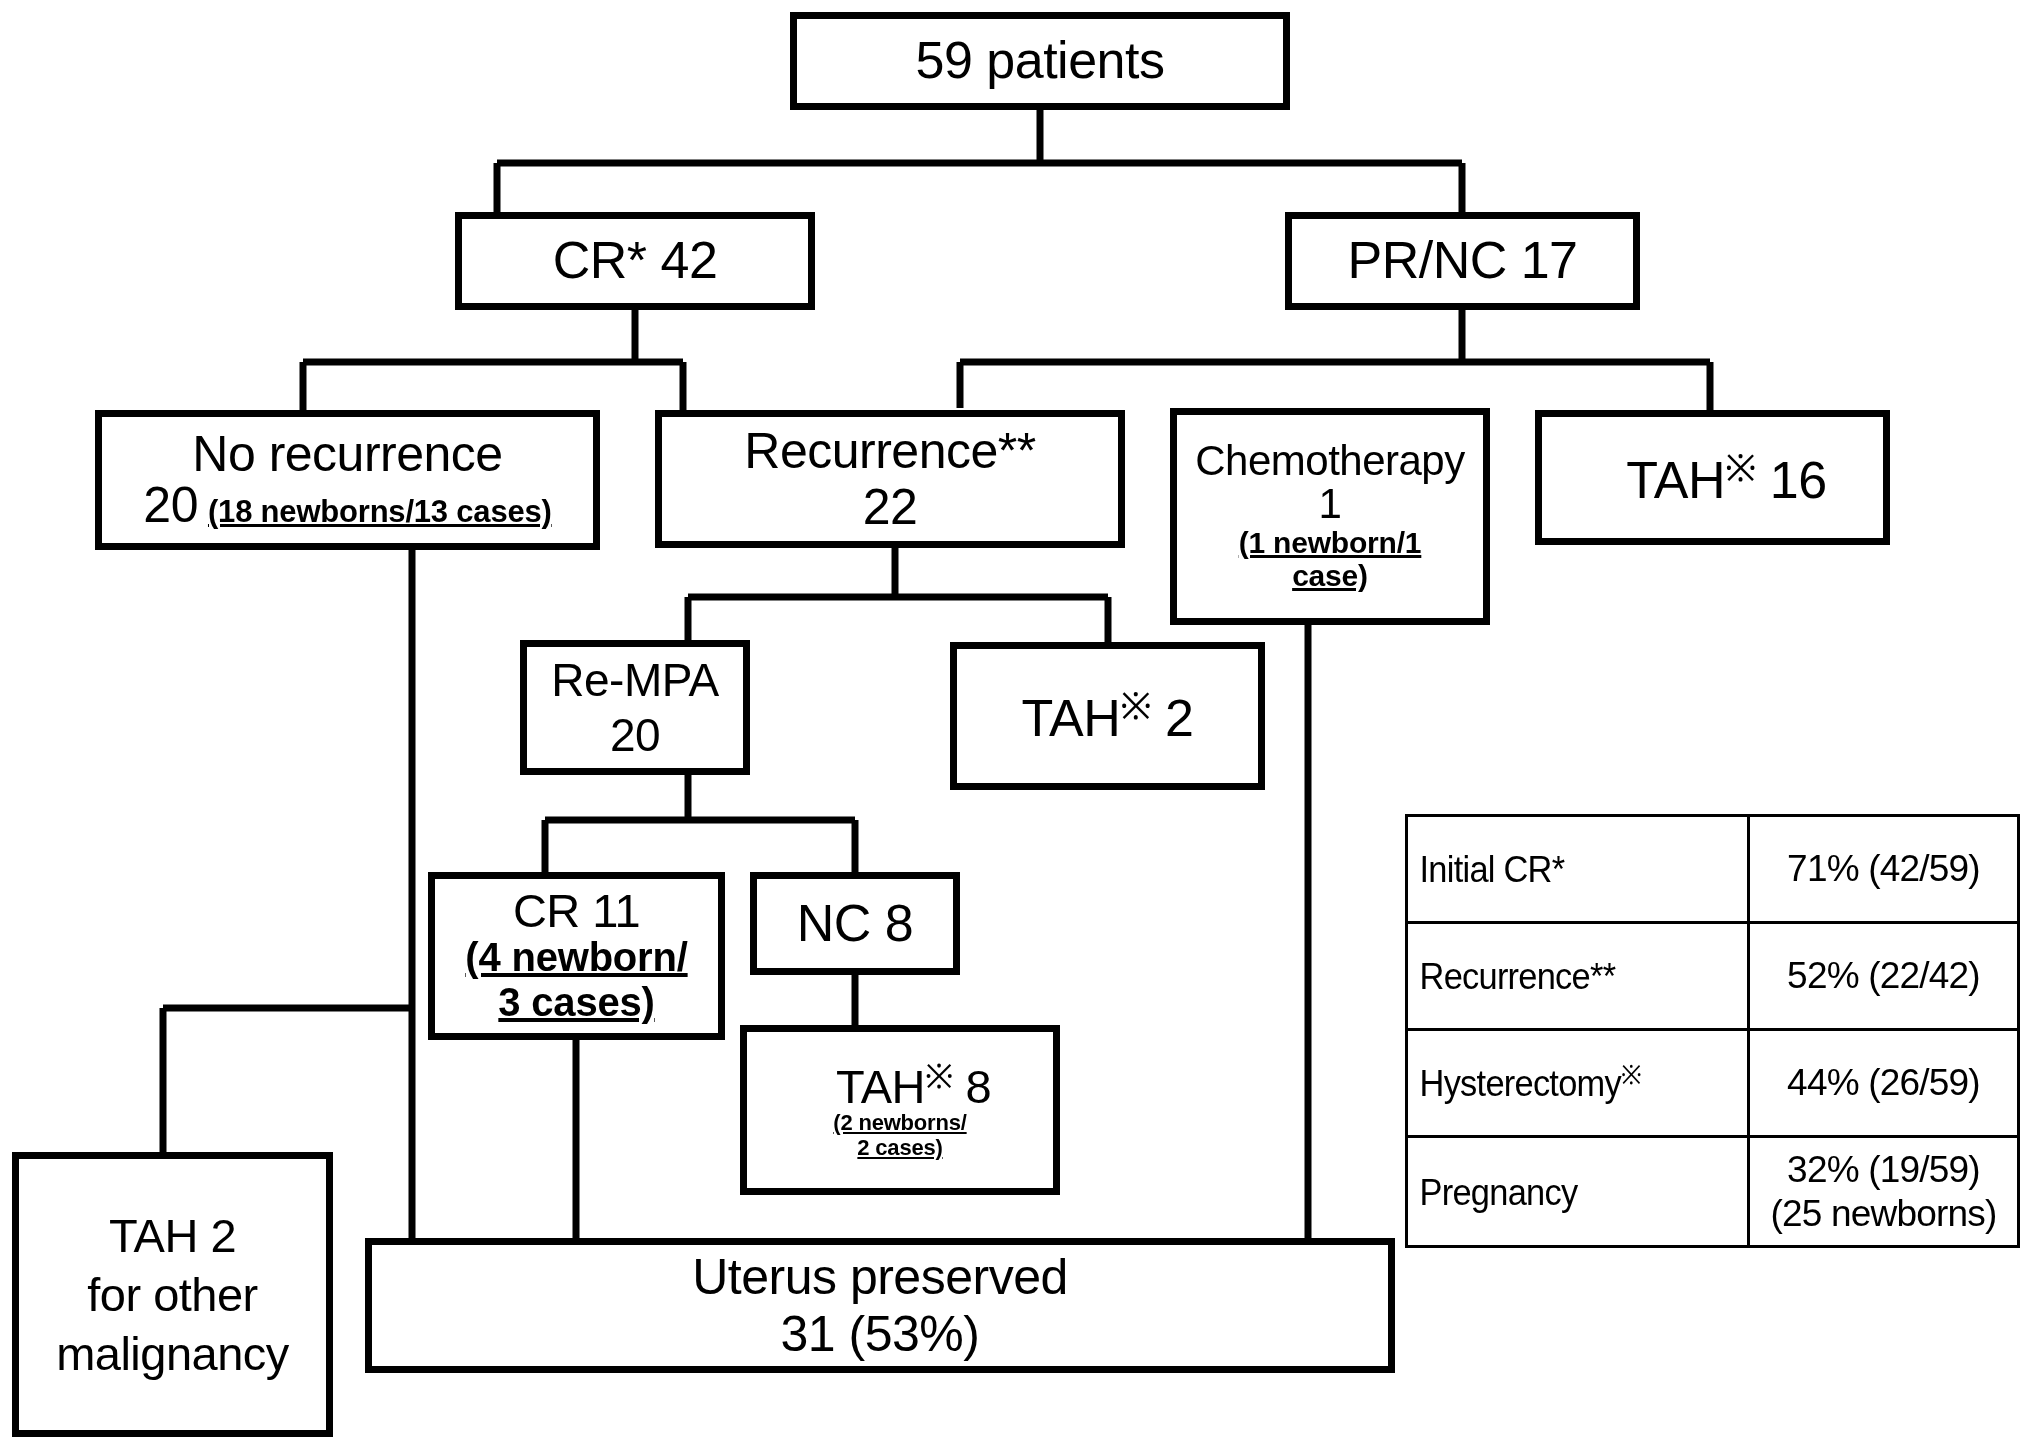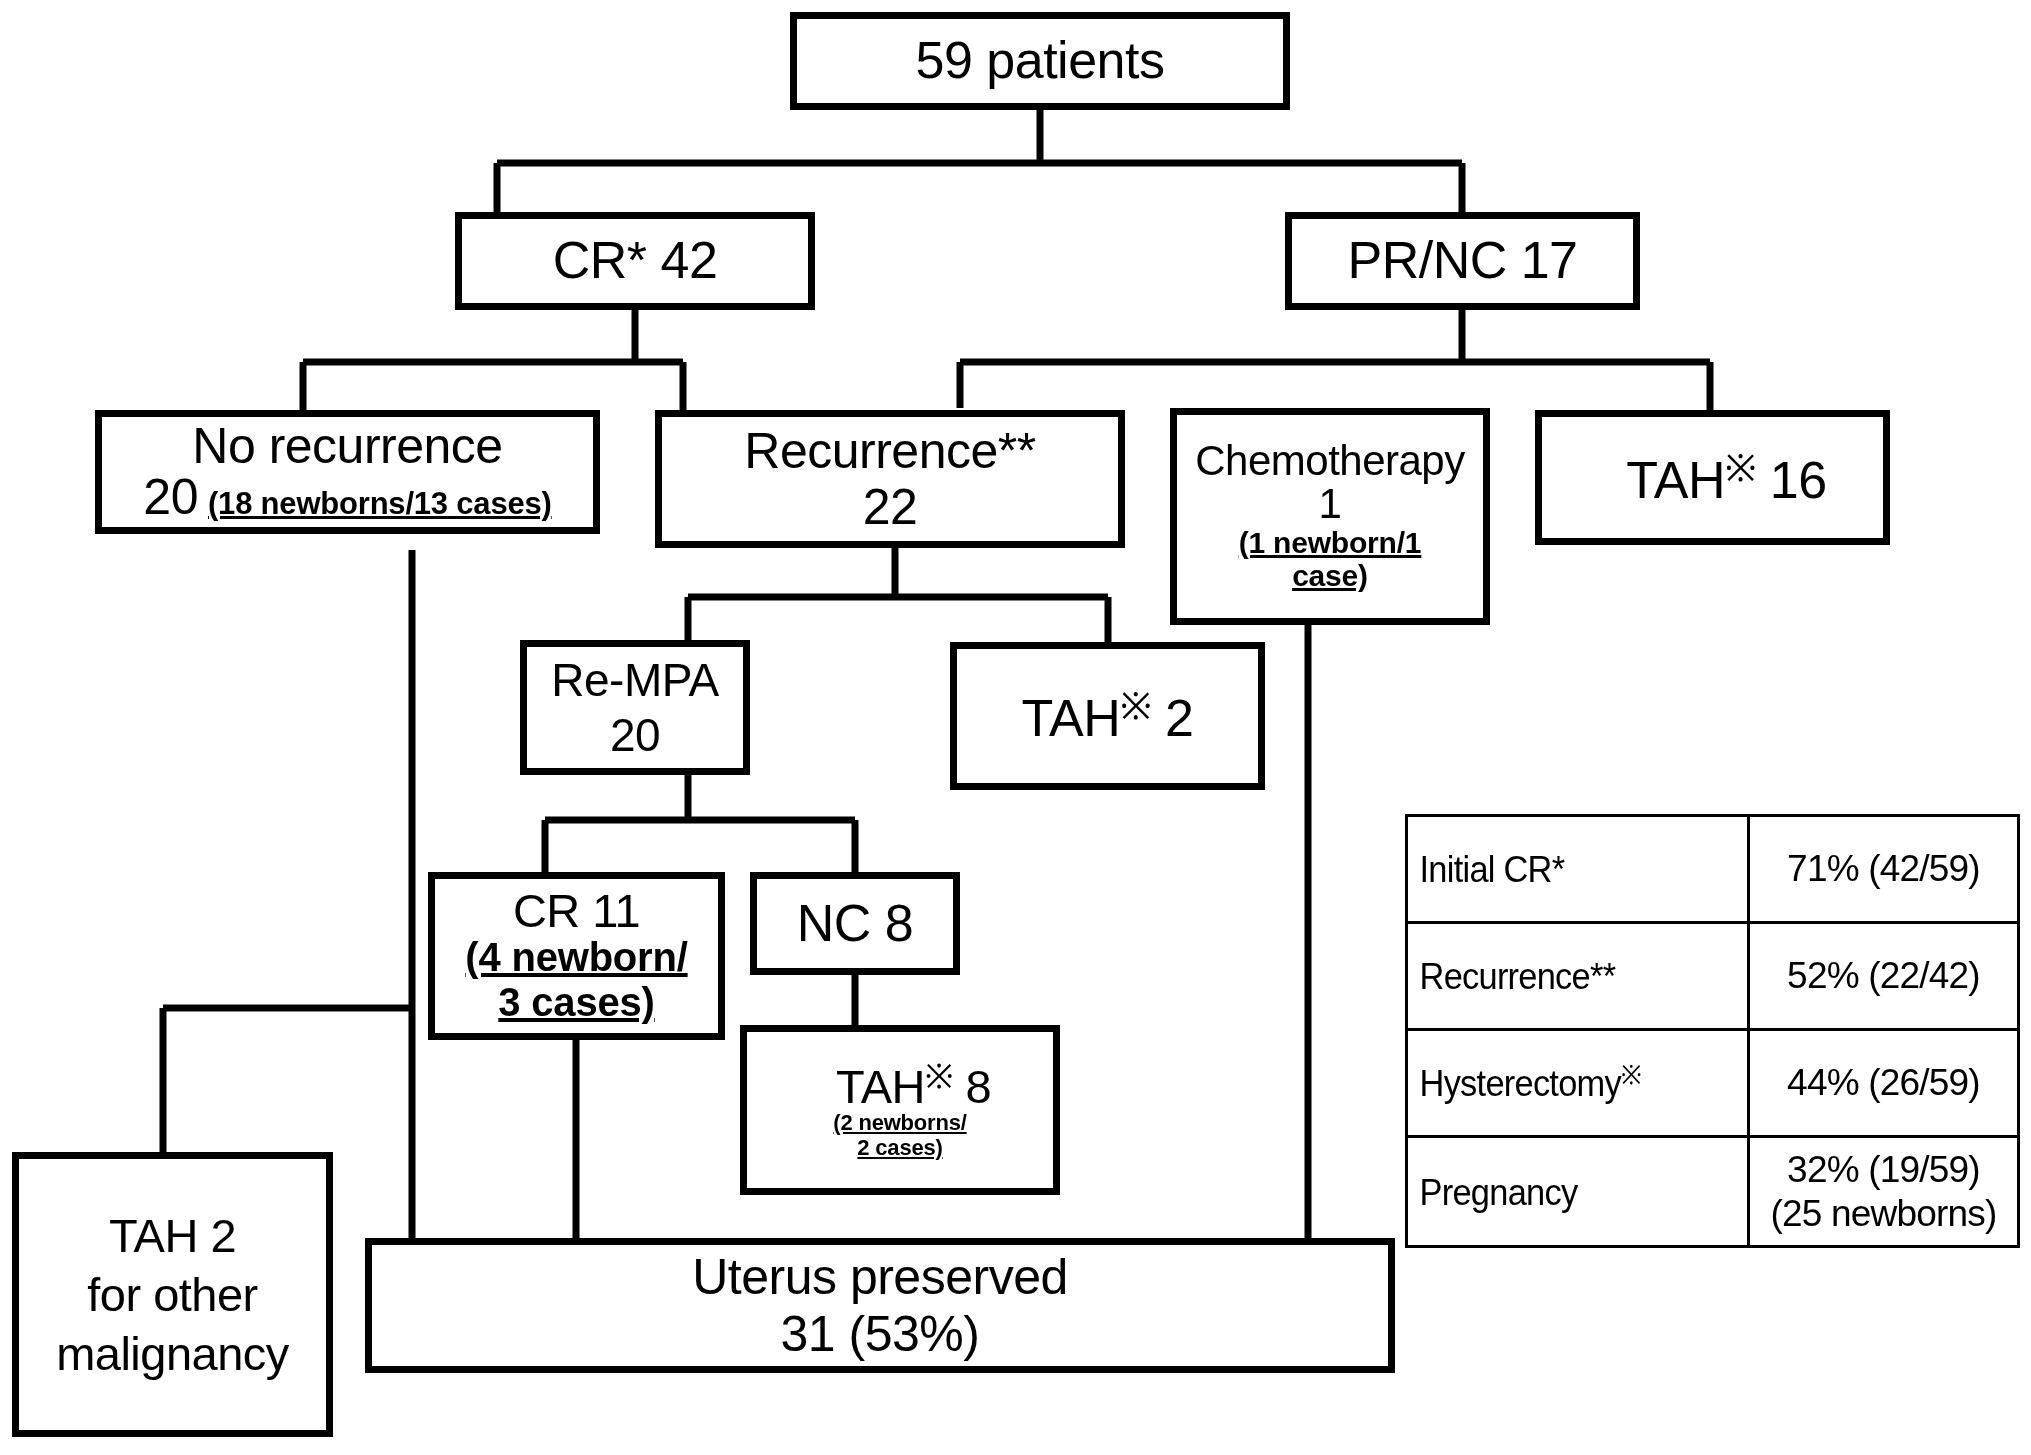--- a/index.html
+++ b/index.html
@@ -54,21 +54,21 @@
     display: flex;
     align-items: baseline;
     justify-content: center;
     gap: 10px;
     white-space: nowrap;
   }
   
   #n-root      { left: 790px;  top: 12px;   width: 500px;  height: 98px; }
   #n-cr42      { left: 455px;  top: 212px;  width: 360px;  height: 98px; }
   #n-prnc      { left: 1285px; top: 212px;  width: 355px;  height: 98px; }
-  #n-norec     { left: 95px;   top: 410px;  width: 505px;  height: 124px; }
+  #n-norec     { left: 95px;   top: 410px;  width: 505px;  height: 140px; }
   #n-recur     { left: 655px;  top: 410px;  width: 470px;  height: 138px; }
   #n-chemo     { left: 1170px; top: 408px;  width: 320px;  height: 217px; }
   #n-tah16     { left: 1535px; top: 410px;  width: 355px;  height: 135px; padding-left: 28px; }
   #n-rempa     { left: 520px;  top: 640px;  width: 230px;  height: 135px; }
   #n-tah2r     { left: 950px;  top: 642px;  width: 315px;  height: 148px; }
   #n-cr12      { left: 428px;  top: 872px;  width: 297px;  height: 168px; }
   #n-nc8       { left: 750px;  top: 872px;  width: 210px;  height: 103px; }
   #n-tah8      { left: 740px;  top: 1025px; width: 320px;  height: 170px; }
   #n-tahother  { left: 12px;   top: 1152px; width: 321px;  height: 285px; }
   #n-uterus    { left: 365px;  top: 1238px; width: 1030px; height: 135px; }

